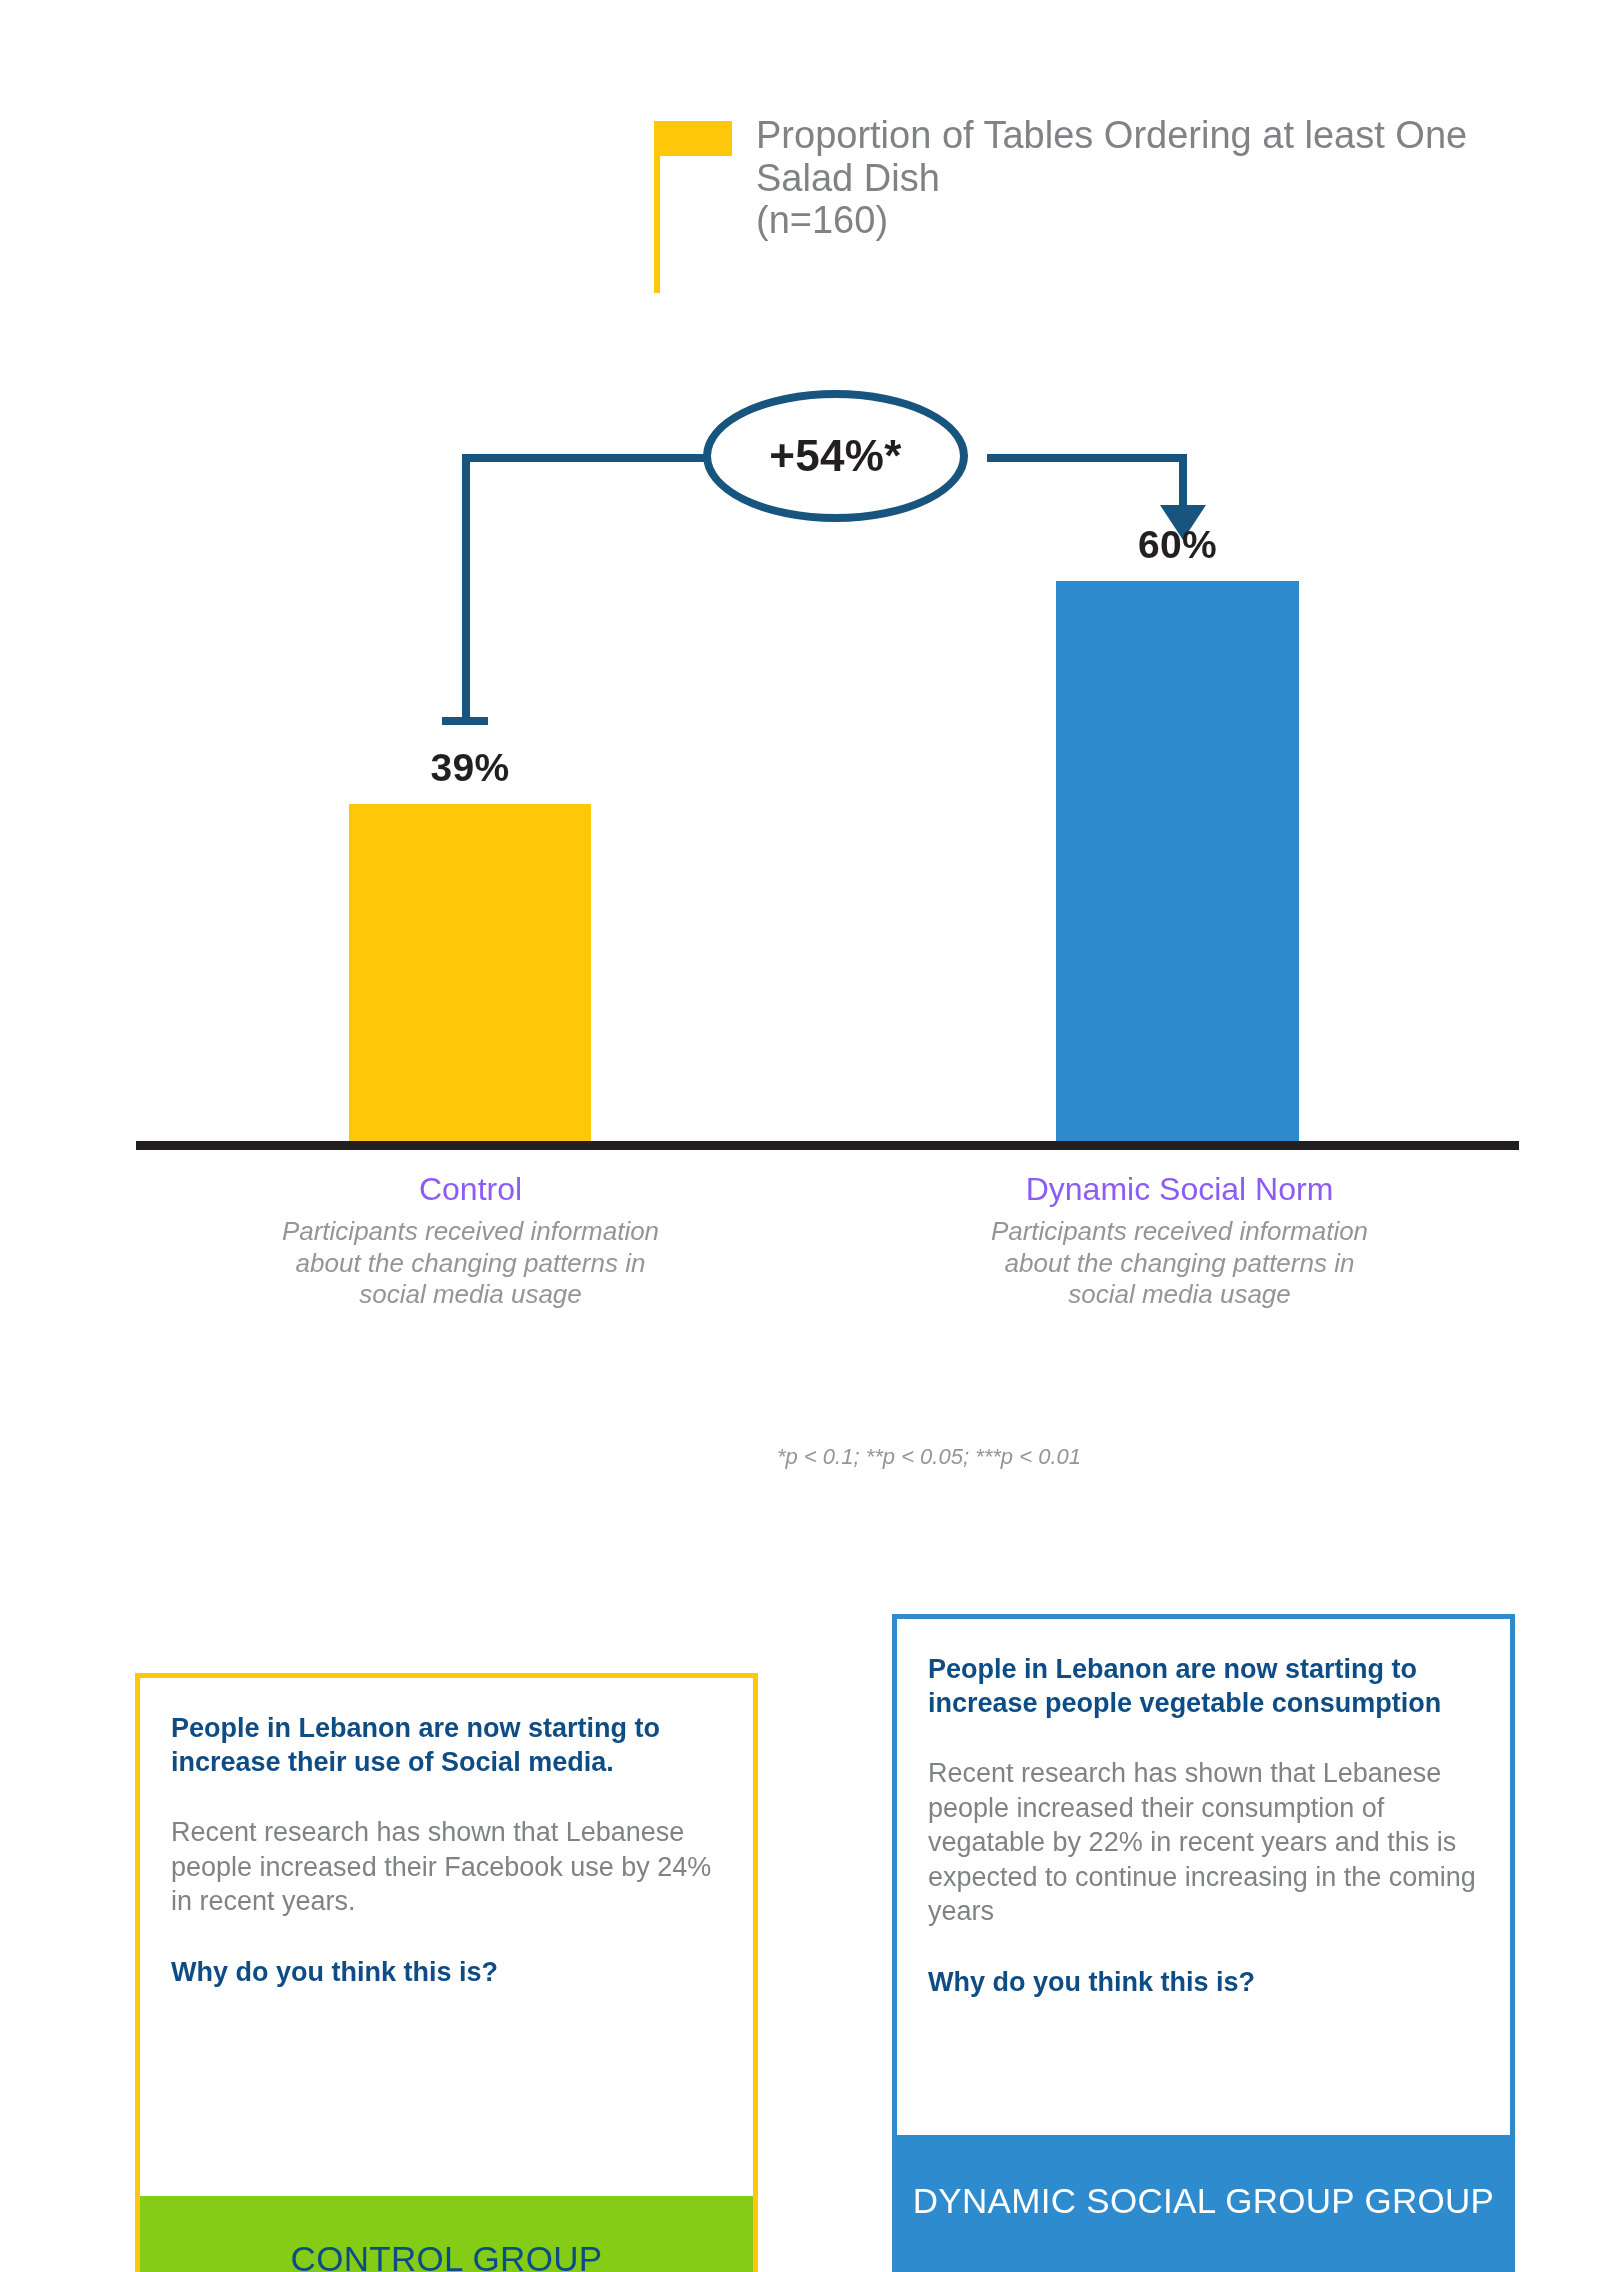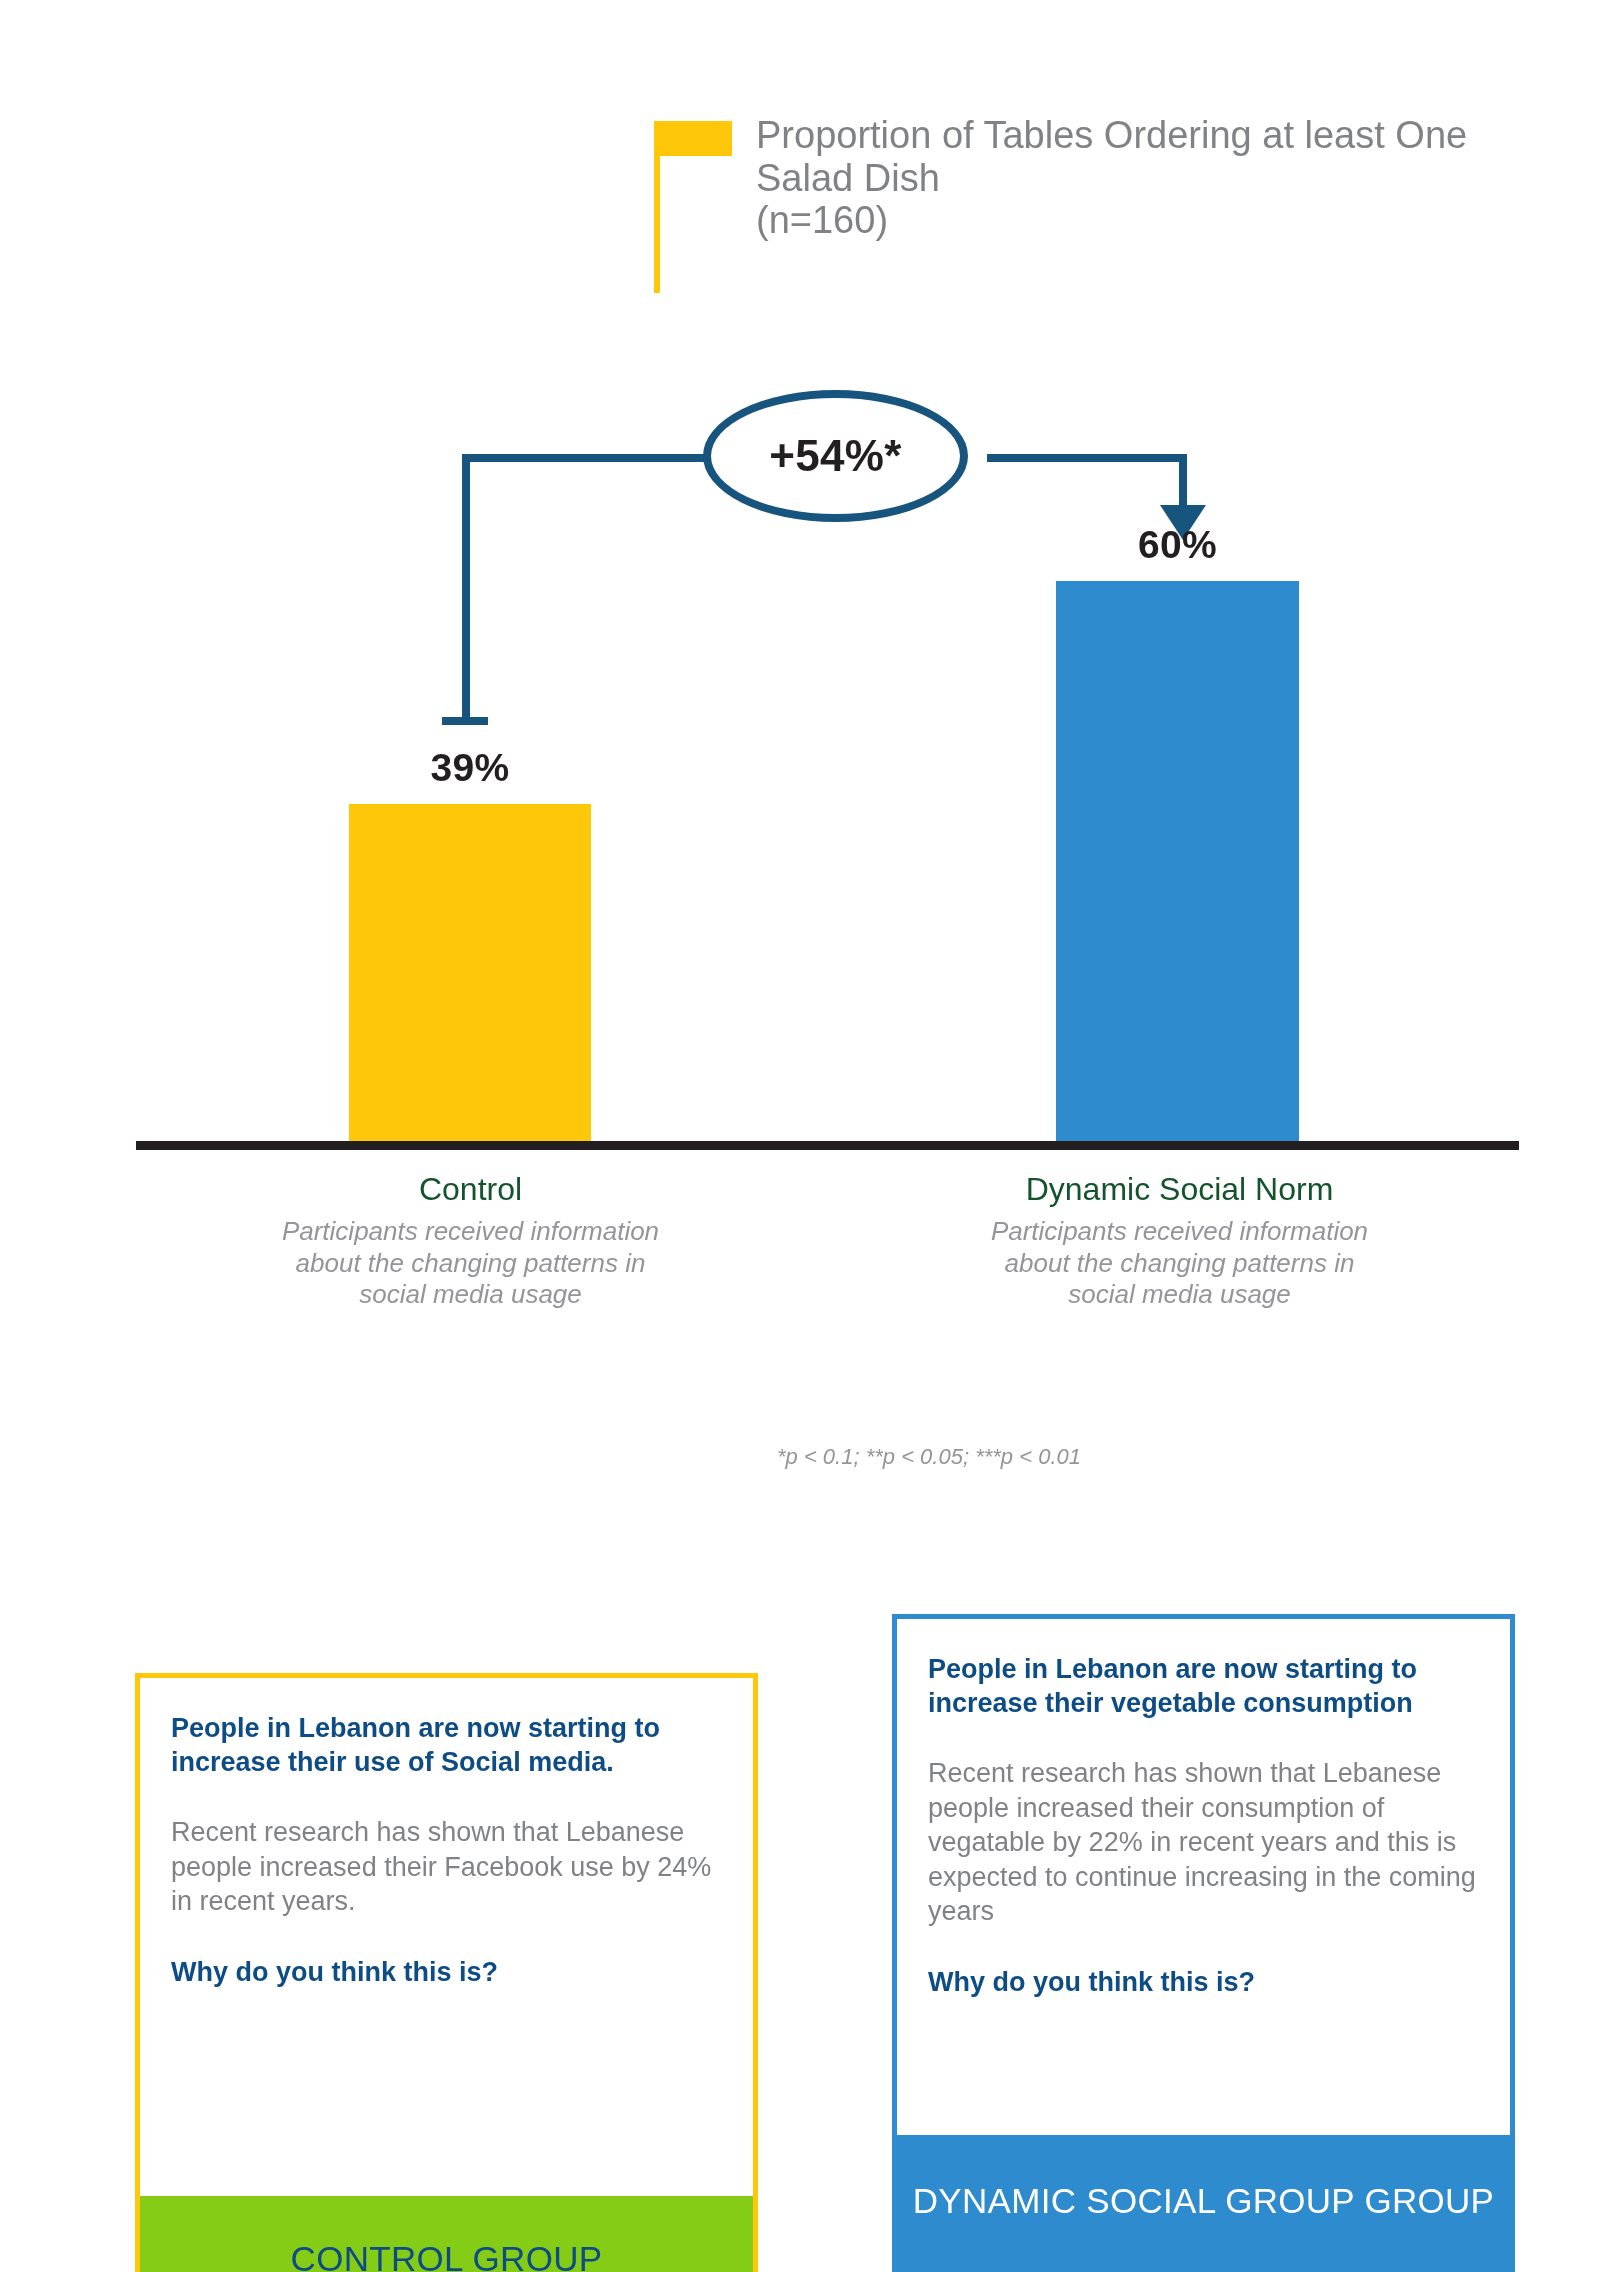--- a/index.html
+++ b/index.html
@@ -186,21 +186,21 @@
 
   
   .cat-group {
     position: absolute;
     text-align: center;
   }
   .cat-group-control { left: 273px; top: 1172px; width: 395px; }
   .cat-group-dsn { left: 982px; top: 1172px; width: 395px; }
 
   .cat-title {
-    color: #14532d;
+    color: #8b5cf6;
     font-size: 32px;
     font-weight: 400;
     line-height: 1.1;
     margin-bottom: 8.6px;
   }
   .cat-desc {
     color: #939598;
     font-size: 26px;
     font-style: italic;
     line-height: 1.22;
@@ -342,21 +342,21 @@
       <p class="card-para">Recent research has shown that Lebanese people increased their Facebook use by 24% in recent years.</p>
       <p class="card-question">Why do you think this is?</p>
     </div>
     <div class="card-footer footer-control">
       <span>CONTROL GROUP</span>
     </div>
   </div>
 
   <div class="card card-dsn">
     <div class="card-body">
-      <p class="card-heading">People in Lebanon are now starting to increase their vegetable consumption</p>
+      <p class="card-heading">People in Lebanon are now starting to increase people vegetable consumption</p>
       <p class="card-para">Recent research has shown that Lebanese people increased their consumption of vegatable by 22% in recent years and this is expected to continue increasing in the coming years</p>
       <p class="card-question">Why do you think this is?</p>
     </div>
     <div class="card-footer footer-dsn">
       <span>DYNAMIC SOCIAL GROUP GROUP</span>
     </div>
   </div>
 
 </div>
 

